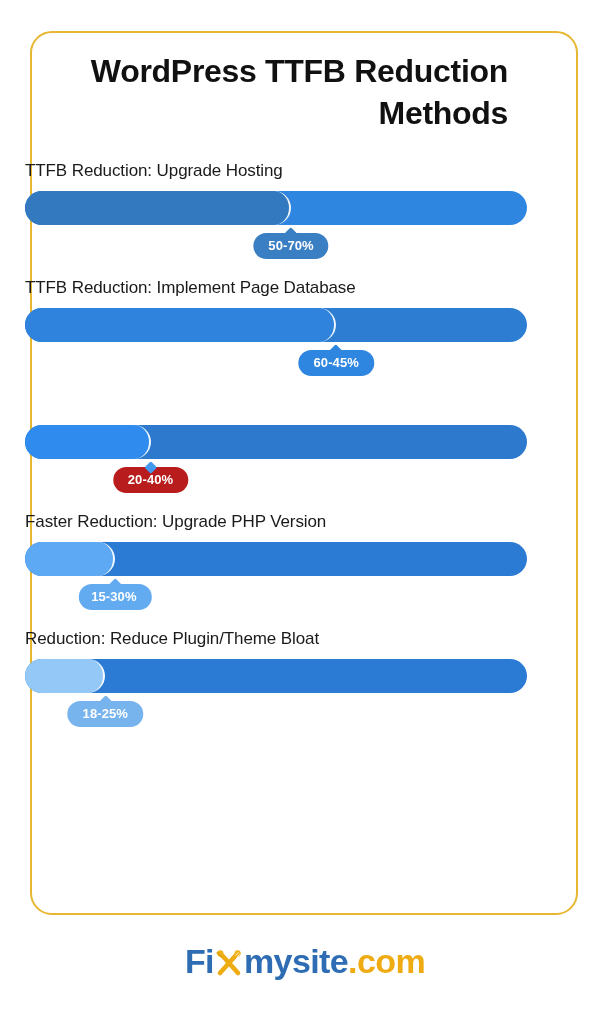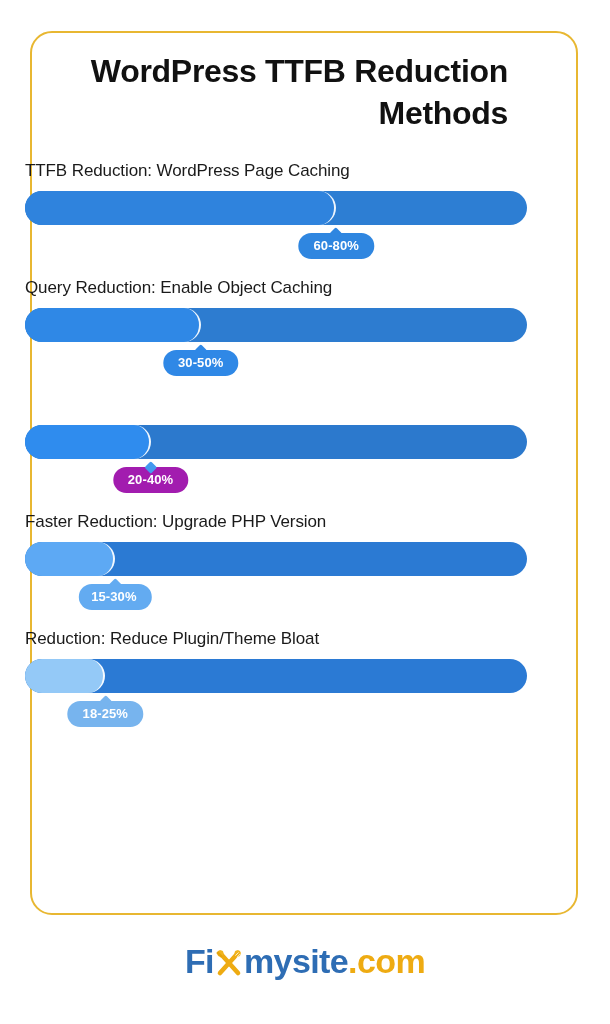--- a/index.html
+++ b/index.html
@@ -135,38 +135,38 @@
 </style>
 </head>
 <body>
 
 <div class="card"></div>
 
 <div class="title">WordPress TTFB Reduction Methods</div>
 
 <div class="bars">
     <div class="bar-block">
-      <div class="bar-label">TTFB Reduction: WordPress Page Caching</div>
+      <div class="bar-label">TTFB Reduction: Upgrade Hosting</div>
+      <div class="bar-track" style="background: rgb(47, 134, 224);">
+        <div class="bar-fill" style="background: rgb(51, 121, 191); width: 53%;"></div>
+      </div>
+      <div class="badge-wrap" style="left: 291.06px;"><div class="badge" style="background: rgb(58, 127, 196);"><span class="badge-notch" style="background: rgb(58, 127, 196);"></span><span>50-70%</span></div></div>
+    </div>
+    <div class="bar-block">
+      <div class="bar-label">TTFB Reduction: Implement Page Database</div>
       <div class="bar-track" style="background: rgb(45, 126, 211);">
         <div class="bar-fill" style="background: rgb(47, 131, 221); width: 62%;"></div>
       </div>
-      <div class="badge-wrap" style="left: 336.24px;"><div class="badge" style="background: rgb(47, 134, 224);"><span class="badge-notch" style="background: rgb(47, 134, 224);"></span><span>60-80%</span></div></div>
-    </div>
-    <div class="bar-block">
-      <div class="bar-label">Query Reduction: Enable Object Caching</div>
-      <div class="bar-track" style="background: rgb(45, 124, 208);">
-        <div class="bar-fill" style="background: rgb(47, 136, 230); width: 35%;"></div>
-      </div>
-      <div class="badge-wrap" style="left: 200.7px;"><div class="badge" style="background: rgb(47, 136, 230);"><span class="badge-notch" style="background: rgb(47, 136, 230);"></span><span>30-50%</span></div></div>
+      <div class="badge-wrap" style="left: 336.24px;"><div class="badge" style="background: rgb(47, 134, 224);"><span class="badge-notch" style="background: rgb(47, 134, 224);"></span><span>60-45%</span></div></div>
     </div>
     <div class="bar-block">
       <div class="bar-track" style="background: rgb(44, 121, 205);">
         <div class="bar-fill" style="background: rgb(47, 140, 238); width: 25%;"></div>
       </div>
-      <div class="badge-wrap" style="left: 150.5px;"><div class="badge" style="background: #a21caf; text-align: center;"><span class="badge-notch" style="background: rgb(67, 153, 239);"></span><span>20-40%</span></div></div>
+      <div class="badge-wrap" style="left: 150.5px;"><div class="badge" style="background: #b91c1c; text-align: center;"><span class="badge-notch" style="background: rgb(67, 153, 239);"></span><span>20-40%</span></div></div>
     </div>
     <div class="bar-block">
       <div class="bar-label">Faster Reduction: Upgrade PHP Version</div>
       <div class="bar-track" style="background: rgb(43, 122, 211);">
         <div class="bar-fill" style="background: rgb(93, 169, 244); width: 18%;"></div>
       </div>
       <div class="badge-wrap" style="left: 115.36px;"><div class="badge" style="background: rgb(99, 171, 241); padding-left: 12px;"><span class="badge-notch" style="background: rgb(99, 171, 241);"></span><span>15-30%</span></div></div>
     </div>
     <div class="bar-block">
       <div class="bar-label">Reduction: Reduce Plugin/Theme Bloat</div>

